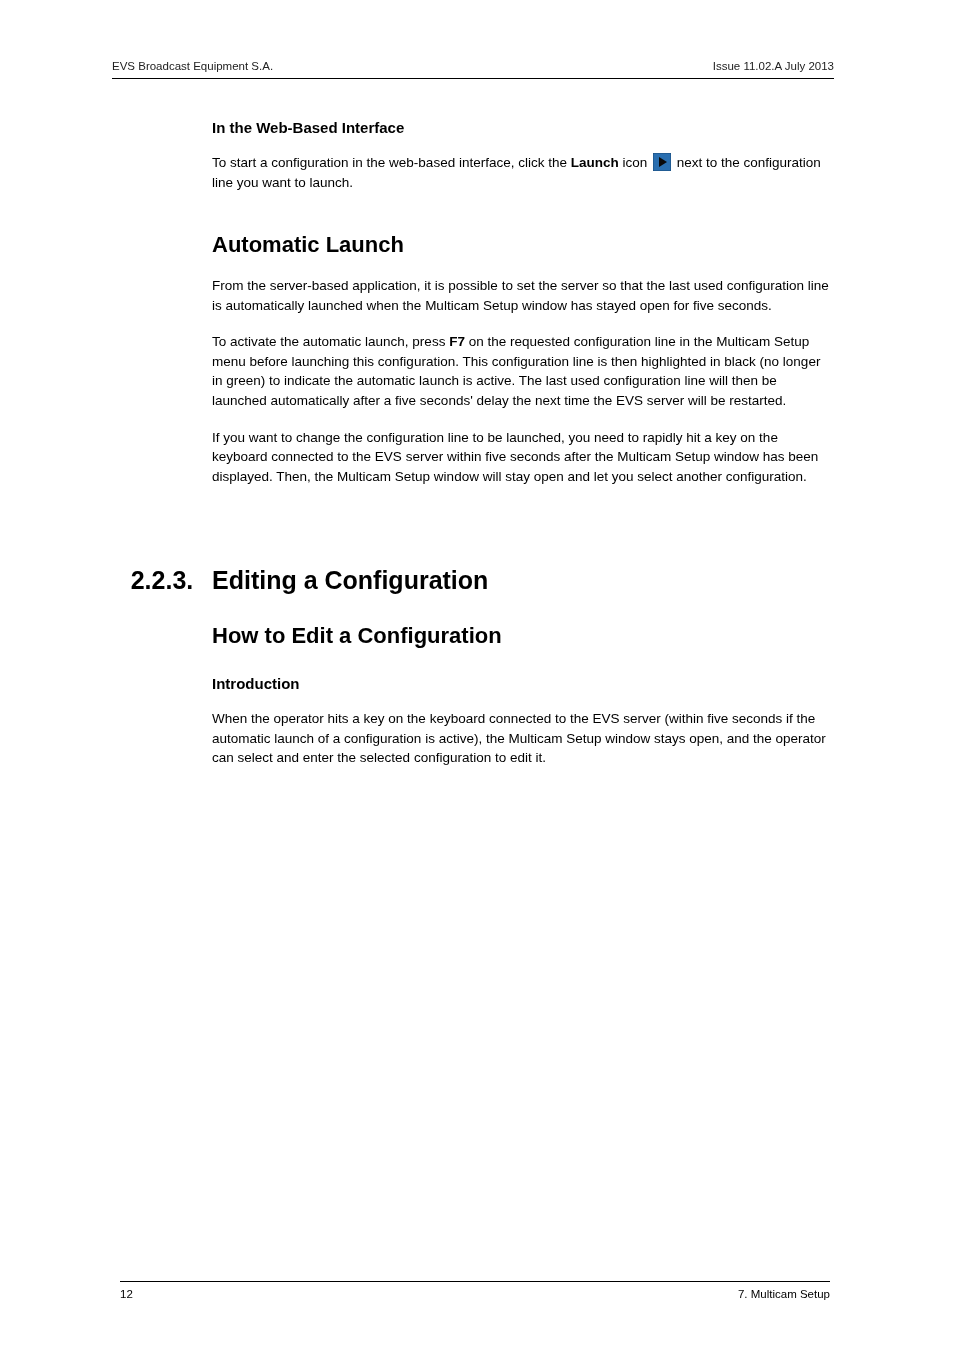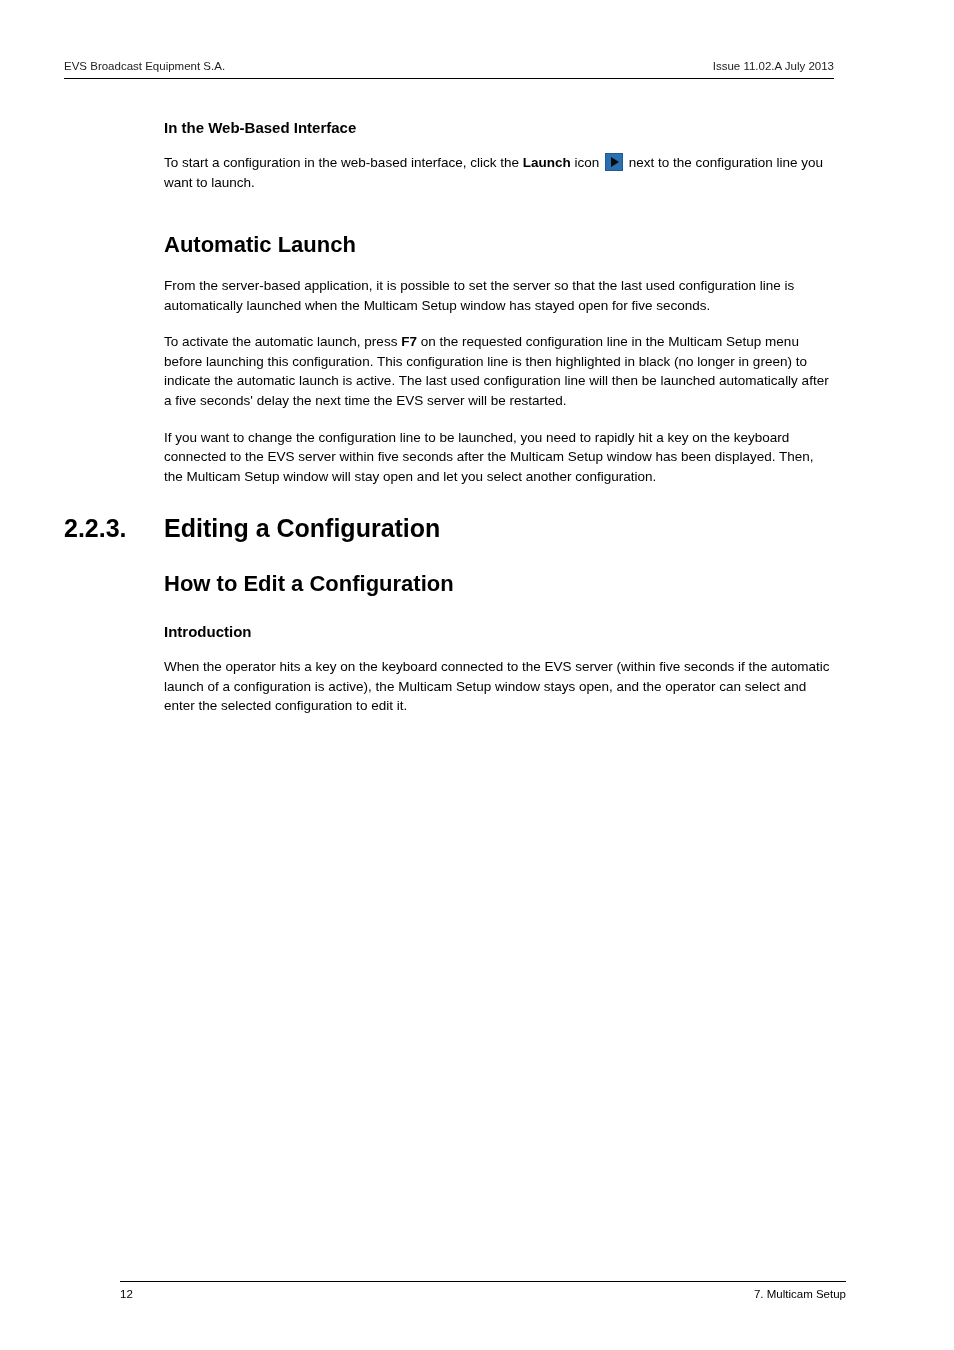--- a/index.html
+++ b/index.html
@@ -7,21 +7,21 @@
     padding: 0;
     background: #fff;
     font-family: Arial, Helvetica, sans-serif;
     color: #000;
     width: 954px;
   }
   .page {
     box-sizing: border-box;
     width: 954px;
     height: 1350px;
-    padding: 60px 120px 50px 64px;
+    padding: 60px 120px 50px 112px;
     position: relative;
   }
   .header-bar {
     display: flex;
     justify-content: space-between;
     font-size: 11.5px;
     color: #222;
     padding-bottom: 6px;
     border-bottom: 1px solid #000;
     margin-bottom: 40px;
@@ -35,21 +35,22 @@
     margin: 10px 0 14px 0;
   }
   .h3 {
     font-weight: bold;
     font-size: 22px;
     margin: 40px 0 18px 0;
   }
   .h2-row {
     display: flex;
     align-items: baseline;
-    margin: 28px 0 28px 0;
+    margin: 80px 0 28px 0;
+    text-align: center;
   }
   .h2-num {
     font-weight: bold;
     font-size: 25px;
     width: 100px;
     flex-shrink: 0;
   }
   .h2-title {
     font-weight: bold;
     font-size: 25px;
@@ -62,21 +63,21 @@
   .inline-icon {
     display: inline-block;
     width: 18px;
     height: 18px;
     vertical-align: -4px;
     margin: 0 2px;
   }
   .footer-bar {
     position: absolute;
     left: 120px;
-    right: 108px;
+    right: 124px;
     bottom: 50px;
     border-top: 1px solid #000;
     padding-top: 6px;
     display: flex;
     justify-content: space-between;
     font-size: 11.5px;
     text-align: right;
   }
   b.kw { font-weight: bold; }
 </style>

